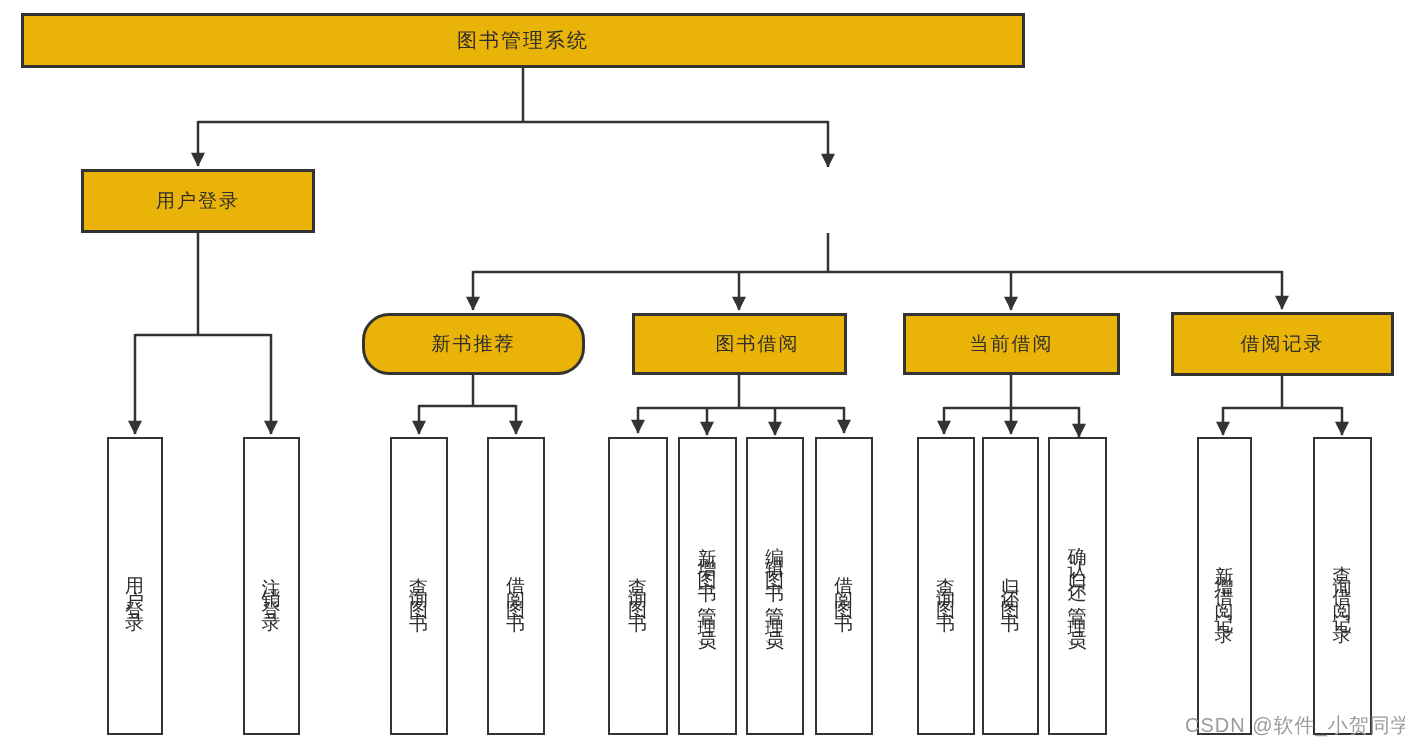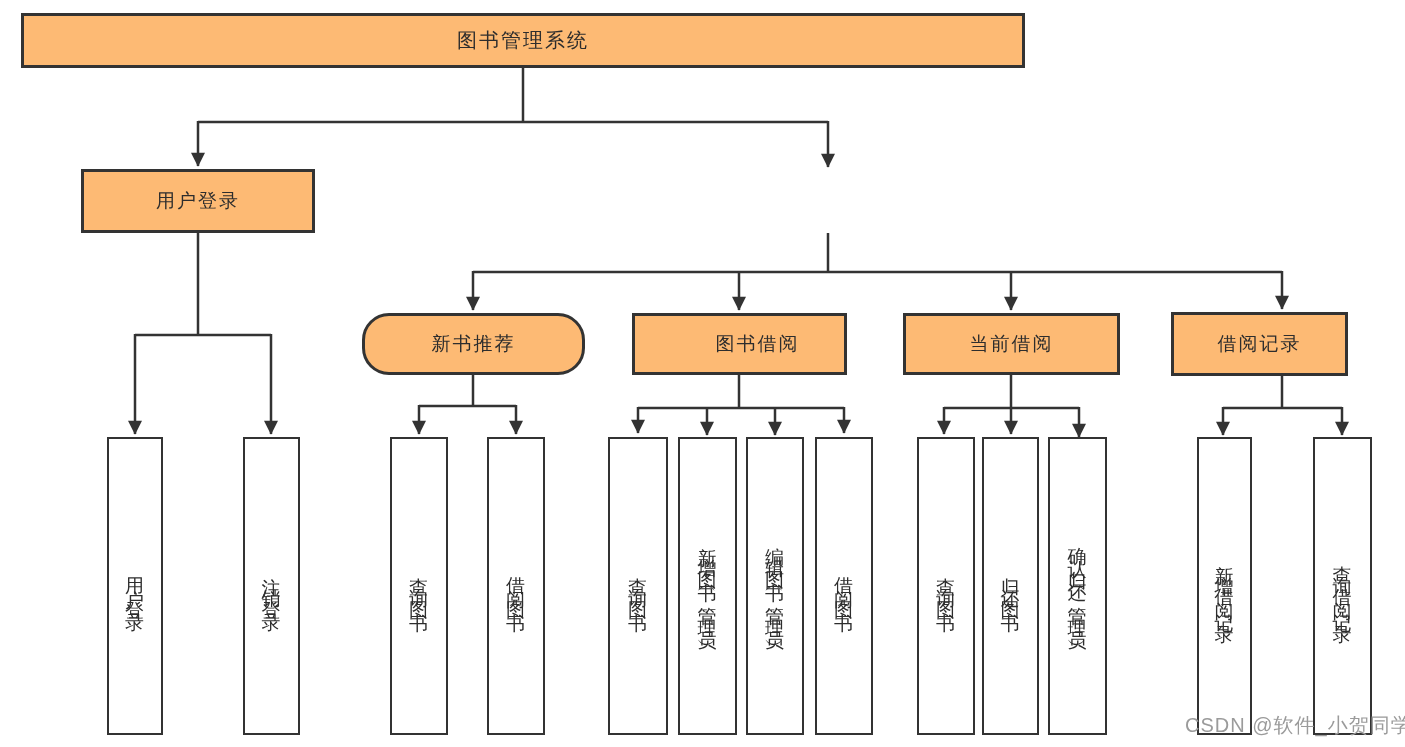--- a/index.html
+++ b/index.html
@@ -15,21 +15,21 @@
   #connectors {
     position: absolute;
     left: 0; top: 0;
     width: 1405px; height: 747px;
     pointer-events: none;
   }
   .hbox {
     position: absolute;
     box-sizing: border-box;
     border: 3px solid #333333;
-    background: #fdba74;
+    background: #eab308;
     display: flex;
     align-items: center;
     justify-content: center;
     font-size: 19px;
     letter-spacing: 2px;
     z-index: 2;
   }
   .hbox.root { font-size: 20px; }
   .vbox {
     position: absolute;
@@ -117,21 +117,21 @@
     </g>
   </svg>
 
   <div class="hbox root" style="left:21px; top:13px; width:1004px; height:55px;">图书管理系统</div>
 
   <div class="hbox" style="left:81px; top:169px; width:234px; height:64px;">用户登录</div>
 
   <div class="hbox" style="left:362px; top:313px; width:223px; height:62px;border-radius:27px;">新书推荐</div>
   <div class="hbox" style="left:632px; top:313px; width:215px; height:62px;padding-left:36px;">图书借阅</div>
   <div class="hbox" style="left:903px; top:313px; width:217px; height:62px;font-family:Liberation Serif, serif;">当前借阅</div>
-  <div class="hbox" style="left:1171px; top:312px; width:177px; height:64px;text-align:center;">借阅记录</div>
+  <div class="hbox" style="left:1171px; top:312px; width:223px; height:64px;text-align:center;">借阅记录</div>
 
   <div class="vbox" style="left:107px; width:56px;">
     <span class="vtext">用户登录</span>
   </div>
   <div class="vbox" style="left:243px; width:57px;">
     <span class="vtext">注销登录</span>
   </div>
 
   <div class="vbox" style="left:390px; width:58px;">
     <span class="vtext">查询图书</span>

